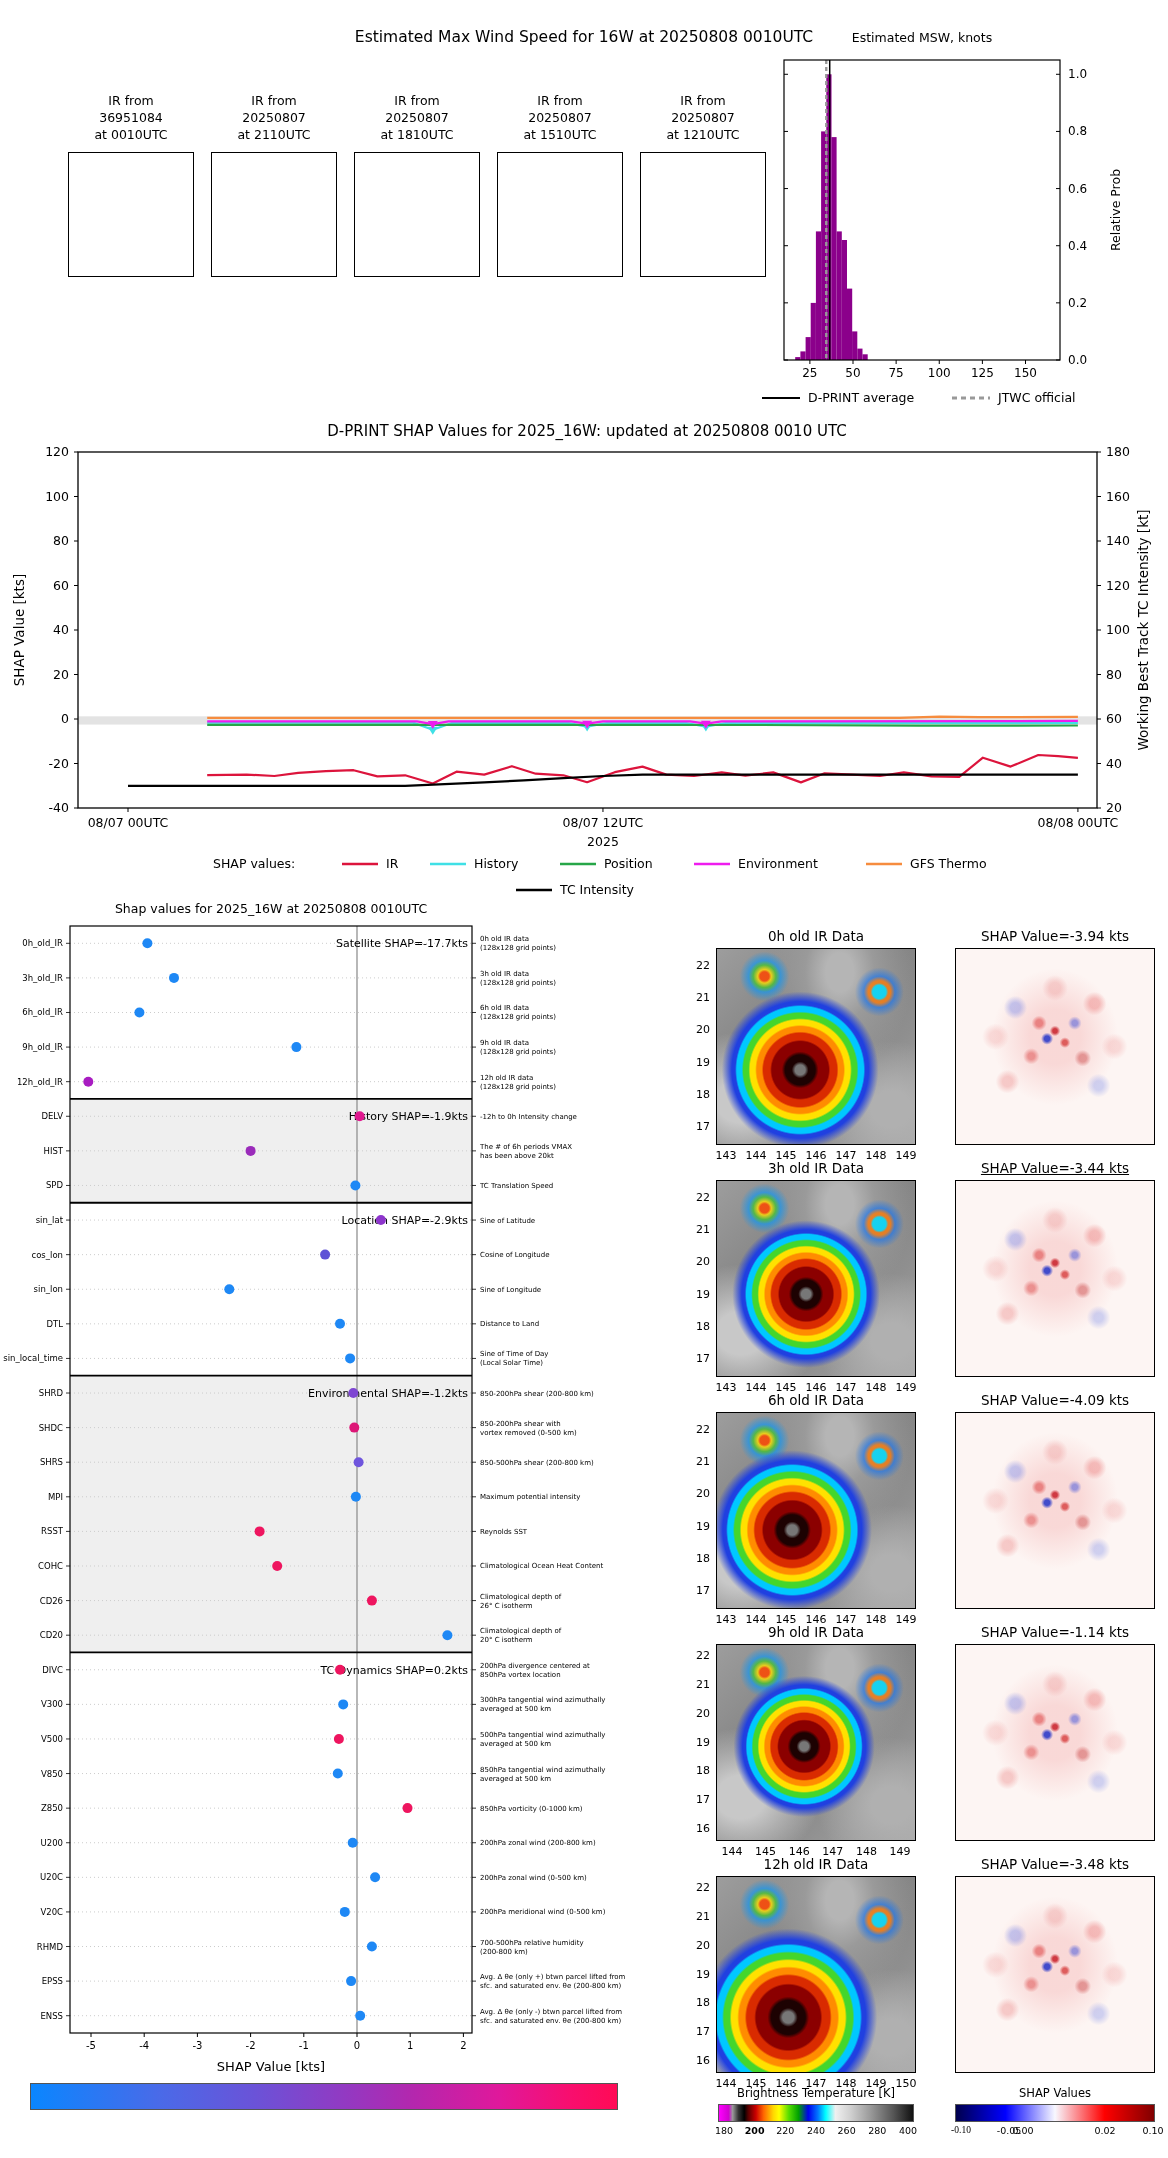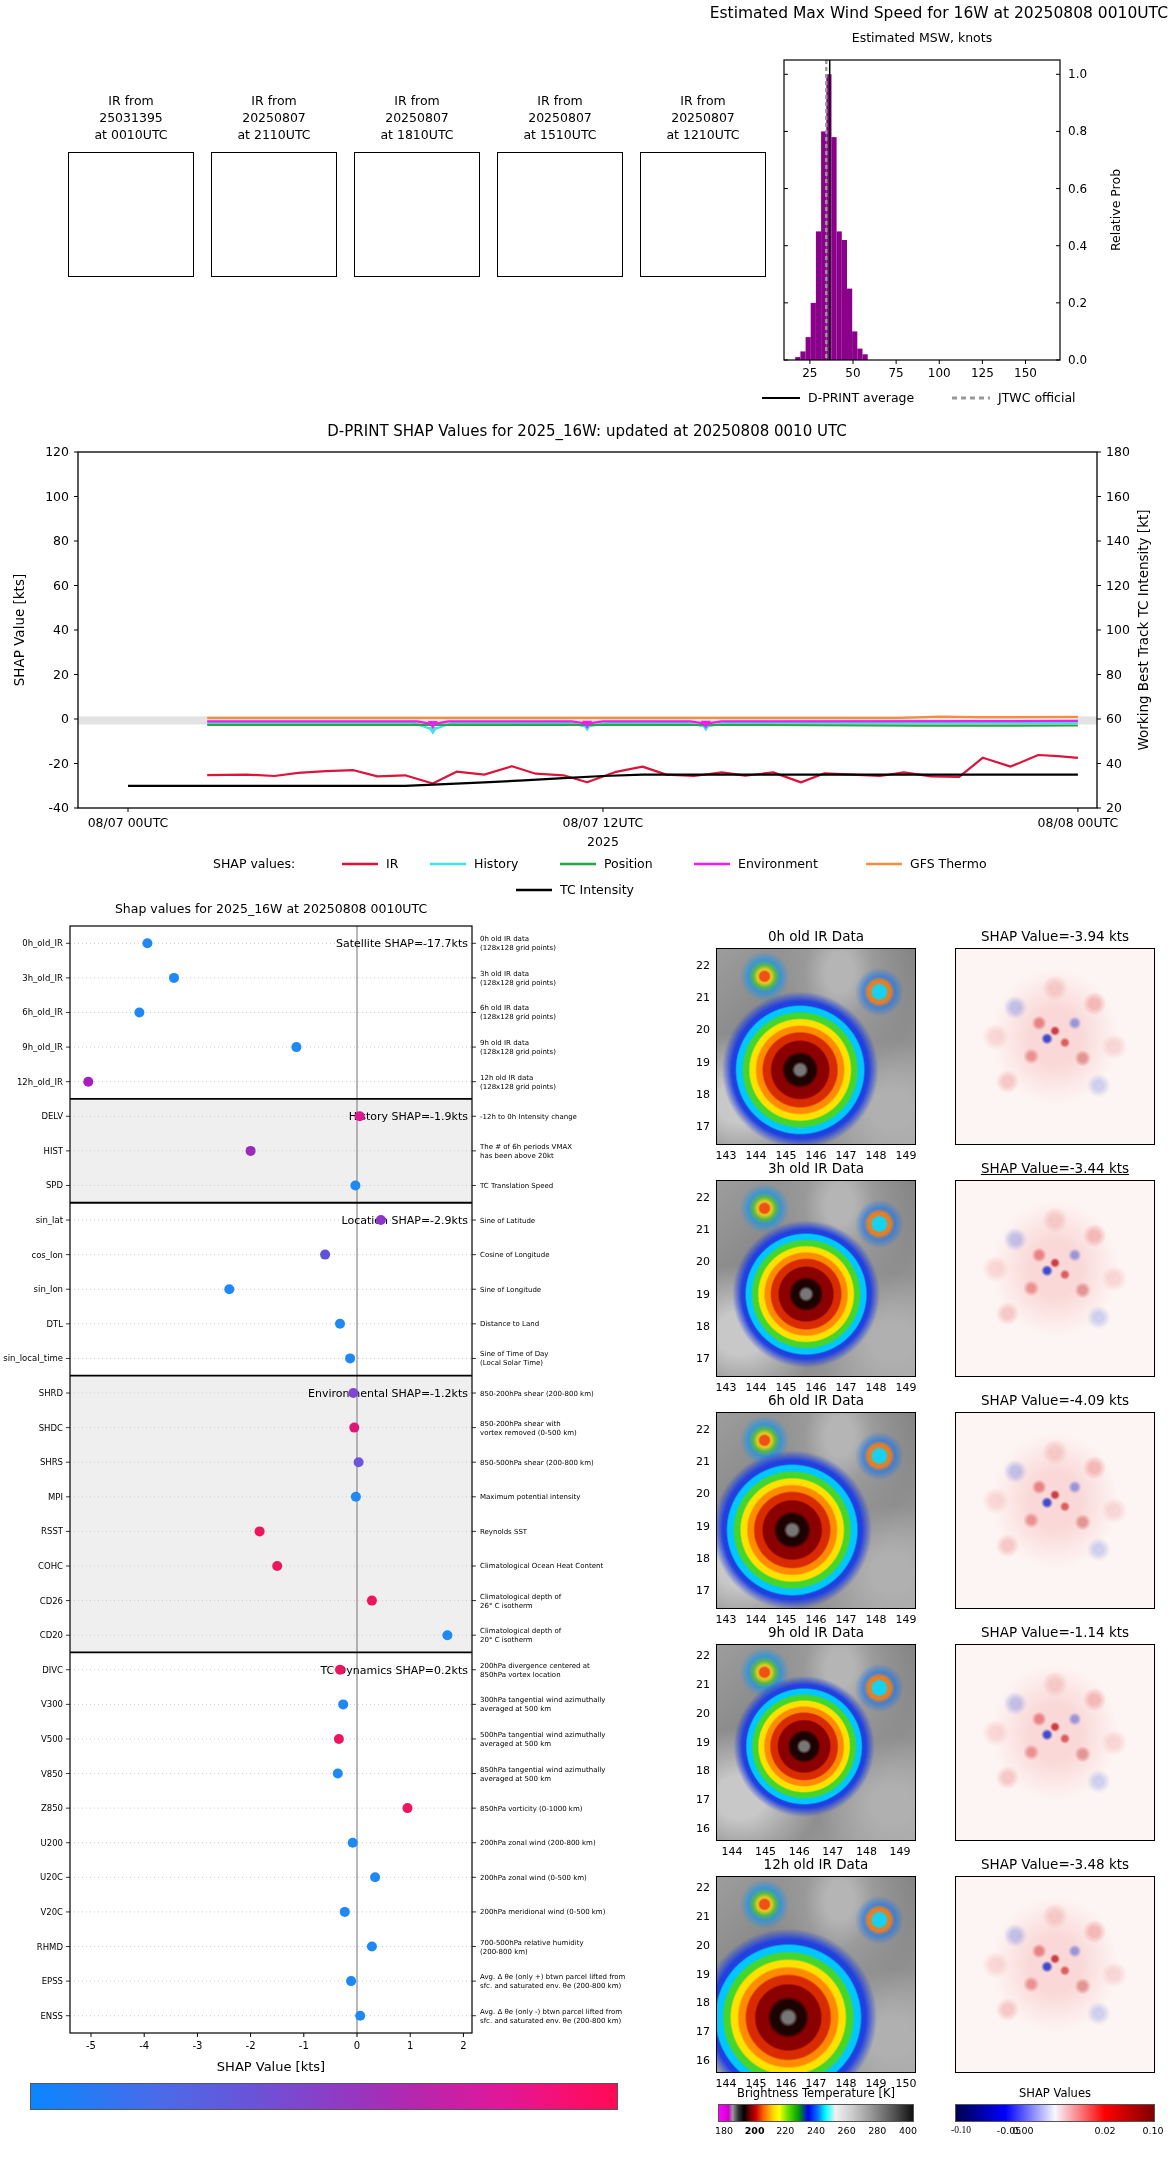--- a/index.html
+++ b/index.html
@@ -1,19 +1,19 @@
 <!DOCTYPE html>
 <html><head>
 <meta charset="utf-8">
 <style>
   html,body{margin:0;padding:0;background:#fff;}
   body{font-family:"DejaVu Sans","Liberation Sans",sans-serif;color:#000;}
   #fig{position:relative;width:1168px;height:2158px;background:#fff;overflow:hidden;}
   .abs{position:absolute;}
-  .ctr{text-align:right;}
+  .ctr{text-align:center;margin-top:24px;}
   .thumb-cap{font-size:12.5px;line-height:17px;text-align:center;}
   .thumb-img{width:126px;height:125px;border:1px solid #000;box-sizing:border-box;
     background:
 ateway radial-gradient(ellipse 52% 42% at 45% 62%, #f2f2f2 0 20%, #d0d0d0 34%, #8a8a8a 54%, rgba(70,70,70,0) 74%),
       radial-gradient(ellipse 30% 22% at 70% 42%, rgba(225,225,225,.75) 0 30%, transparent 62%),
       radial-gradient(ellipse 24% 16% at 20% 22%, rgba(200,200,200,.5) 0 30%, transparent 60%),
       radial-gradient(ellipse 20% 12% at 78% 14%, rgba(160,160,160,.5) 0 30%, transparent 60%),
       linear-gradient(160deg,#2c2c2c,#1b1b1b 45%,#343434 75%,#222);}
   .ir-img{width:200px;height:197px;border:1px solid #000;box-sizing:border-box;
     background:
@@ -55,21 +55,21 @@
 </style>
 </head>
 <body>
 
 <div id="fig">
   <div class="abs ctr" id="main-title" style="top:4px;left:0;width:1168px;font-size:15.5px;">Estimated Max Wind Speed for 16W at 20250808 0010UTC</div>
 
   <div class="abs" id="thumbs" style="top:0;left:0;">
       <div class="thumb-cap abs" style="left: 61px; top: 92px; width: 140px;">
         <div>IR from</div>
-        <div>25031395</div>
+        <div>36951084</div>
         <div>at 0010UTC</div>
       </div>
       <div class="thumb-img abs" style="left: 68px; top: 152px;"></div>
       <div class="thumb-cap abs" style="left: 204px; top: 92px; width: 140px;">
         <div>IR from</div>
         <div>20250807</div>
         <div>at 2110UTC</div>
       </div>
       <div class="thumb-img abs" style="left: 211px; top: 152px;"></div>
       <div class="thumb-cap abs" style="left: 347px; top: 92px; width: 140px;">

